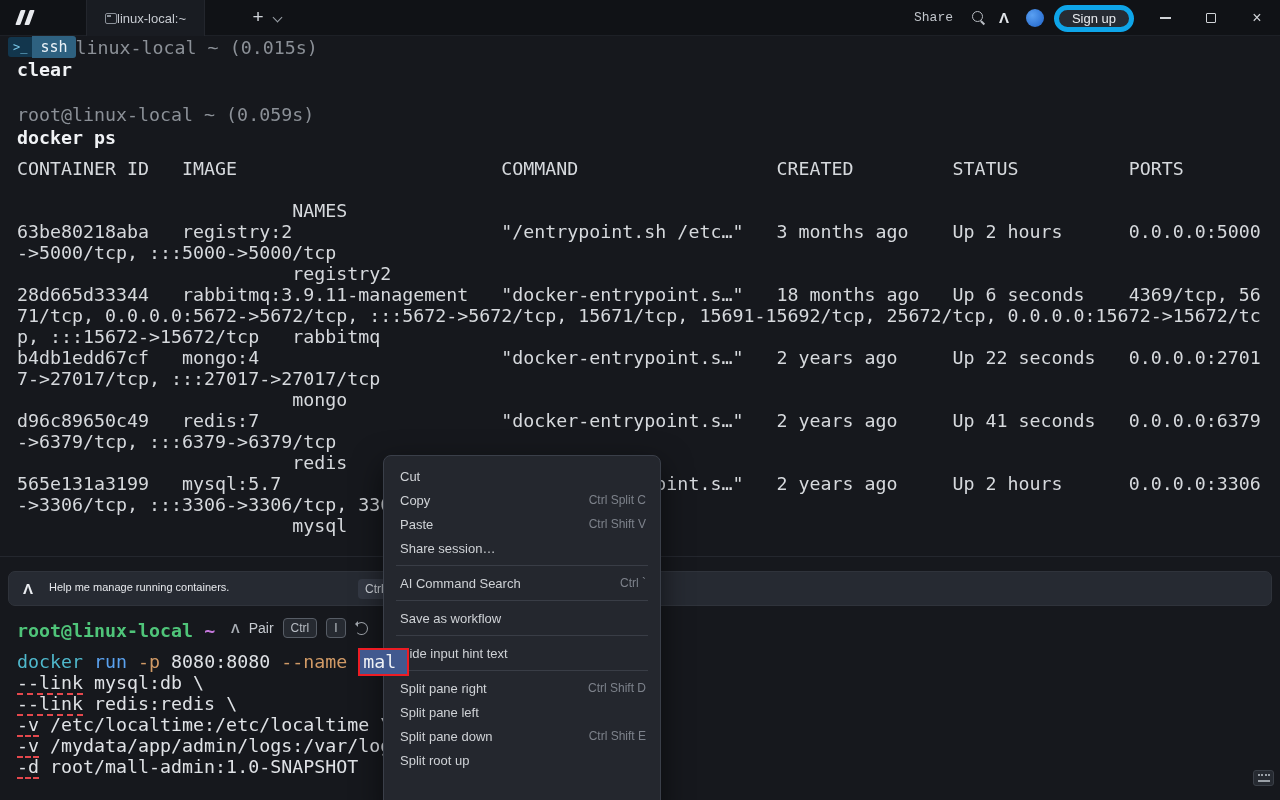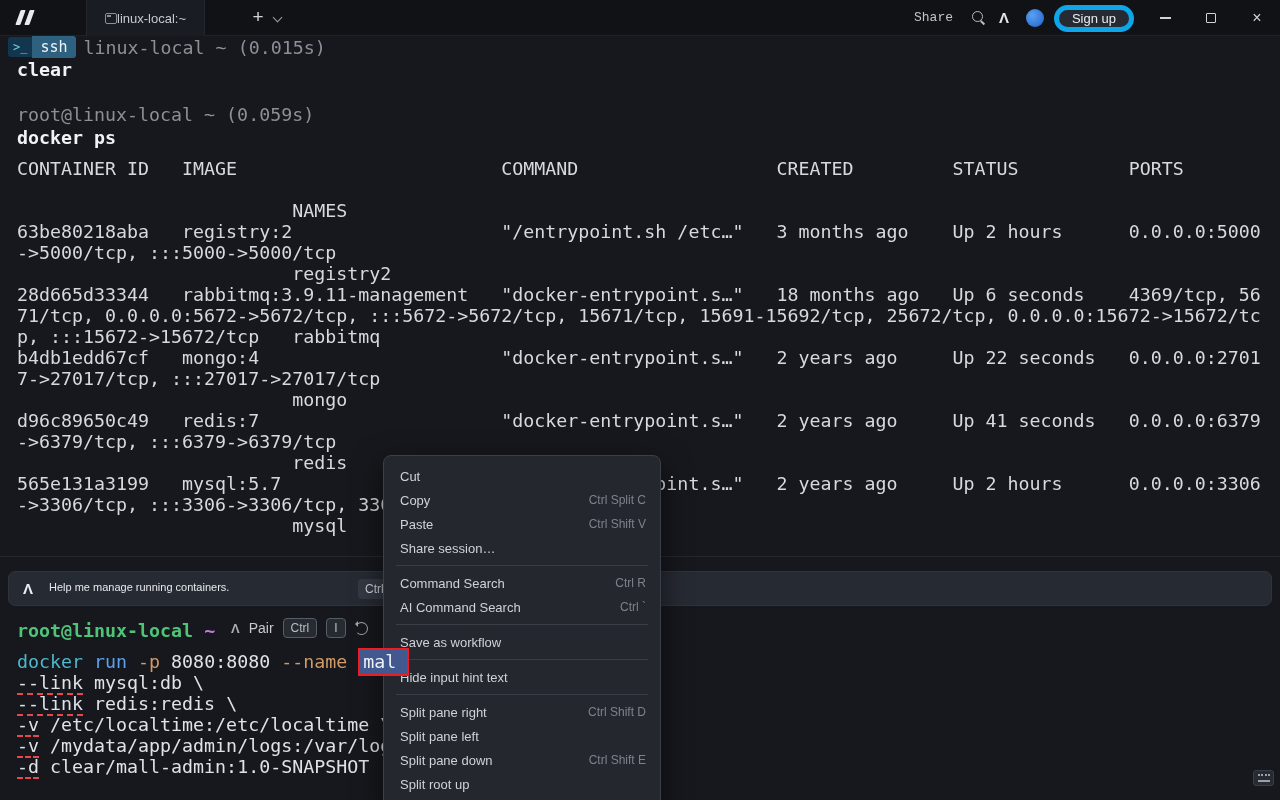--- a/index.html
+++ b/index.html
@@ -29,21 +29,21 @@
   .minbar { width:11px; height:1.5px; background:#d0d3d7; }
   .maxbox { width:10px; height:10px; border:1.2px solid #d0d3d7; border-radius:1px; }
 
   
   .mono { font-family:"DejaVu Sans Mono", monospace; font-size:18.3px; line-height:21px; }
   .gray { color:#8b9097; }
   .boldcmd { color:#f0f2f5; font-weight:bold; }
   .ssh-row { position:absolute; left:8px; top:36px; display:flex; align-items:center; }
   .ssh-badge { font-family:"DejaVu Sans Mono", monospace; font-size:12px; color:#79c7e8; background:#12364d; padding:3px 5px; border-radius:3px 0 0 3px; }
   .ssh-cmd { font-family:"DejaVu Sans Mono", monospace; font-size:15px; color:#ecf3f8; background:#2e6180; padding:2px 8px; border-radius:0 3px 3px 0; }
-  .ssh-meta { margin-left:8px; }
+  .ssh-meta { margin-left:0; }
   .pos { position:absolute; white-space:pre; }
   .output { position:absolute; left:17px; top:158px; white-space:pre; color:#d6d9dd; }
 
   .block-sep { position:absolute; left:0; right:0; top:556px; height:1px; background:#24272e; }
 
   
   .banner { position:absolute; left:8px; right:8px; top:571px; height:35px; background:#262a32; border:1px solid #2f333b; border-radius:7px; }
   .banner .warp-mark { position:absolute; left:14px; top:8px; font-size:15px; font-weight:bold; color:#eceef2; }
   .banner-text { position:absolute; left:40px; top:9px; font-size:11px; color:#e6e8ec; }
   .chip { display:inline-flex; align-items:center; height:20px; padding:0 7px; border-radius:4px; background:#343944; color:#ccd0d6; font-size:12px; }
@@ -157,21 +157,21 @@
     <span class="keychip">I</span>
     <span class="refresh-icon"></span>
   </div>
 
   <div>
     <div class="cmdline mono" style="top:651px;"><span class="tk-prog">docker </span><span class="tk-sub">run </span><span class="tk-flag">-p </span><span>8080:8080 </span><span class="tk-flag">--name </span><span class="mal-box">mal</span></div>
     <div class="cmdline mono" style="top:672px;"><span class="sq">--link</span><span> mysql:db \</span></div>
     <div class="cmdline mono" style="top:693px;"><span class="sq">--link</span><span> redis:redis \</span></div>
     <div class="cmdline mono" style="top:714px;"><span class="sq">-v</span><span> /etc/localtime:/etc/localtime \</span></div>
     <div class="cmdline mono" style="top:735px;"><span class="sq">-v</span><span> /mydata/app/admin/logs:/var/logs \</span></div>
-    <div class="cmdline mono" style="top:756px;"><span class="sq">-d</span><span> clear/mall-admin:1.0-SNAPSHOT</span></div>
+    <div class="cmdline mono" style="top:756px;"><span class="sq">-d</span><span> root/mall-admin:1.0-SNAPSHOT</span></div>
   </div>
 
   <div class="ctx-menu">
     <div class="mi">
         <span class="mi-label">Cut</span>
         <span class="mi-short"></span>
       </div>
     <div class="mi">
         <span class="mi-label">Copy</span>
         <span class="mi-short">Ctrl Split C</span>
@@ -179,24 +179,20 @@
     <div class="mi">
         <span class="mi-label">Paste</span>
         <span class="mi-short">Ctrl Shift V</span>
       </div>
     <div class="mi">
         <span class="mi-label">Share session…</span>
         <span class="mi-short"></span>
       </div>
     <div class="mdiv"></div>
     <div class="mi">
-        <span class="mi-label">Command Search</span>
-        <span class="mi-short">Ctrl R</span>
-      </div>
-    <div class="mi">
         <span class="mi-label">AI Command Search</span>
         <span class="mi-short">Ctrl `</span>
       </div>
     <div class="mdiv"></div>
     <div class="mi">
         <span class="mi-label">Save as workflow</span>
         <span class="mi-short"></span>
       </div>
     <div class="mdiv"></div>
     <div class="mi">

